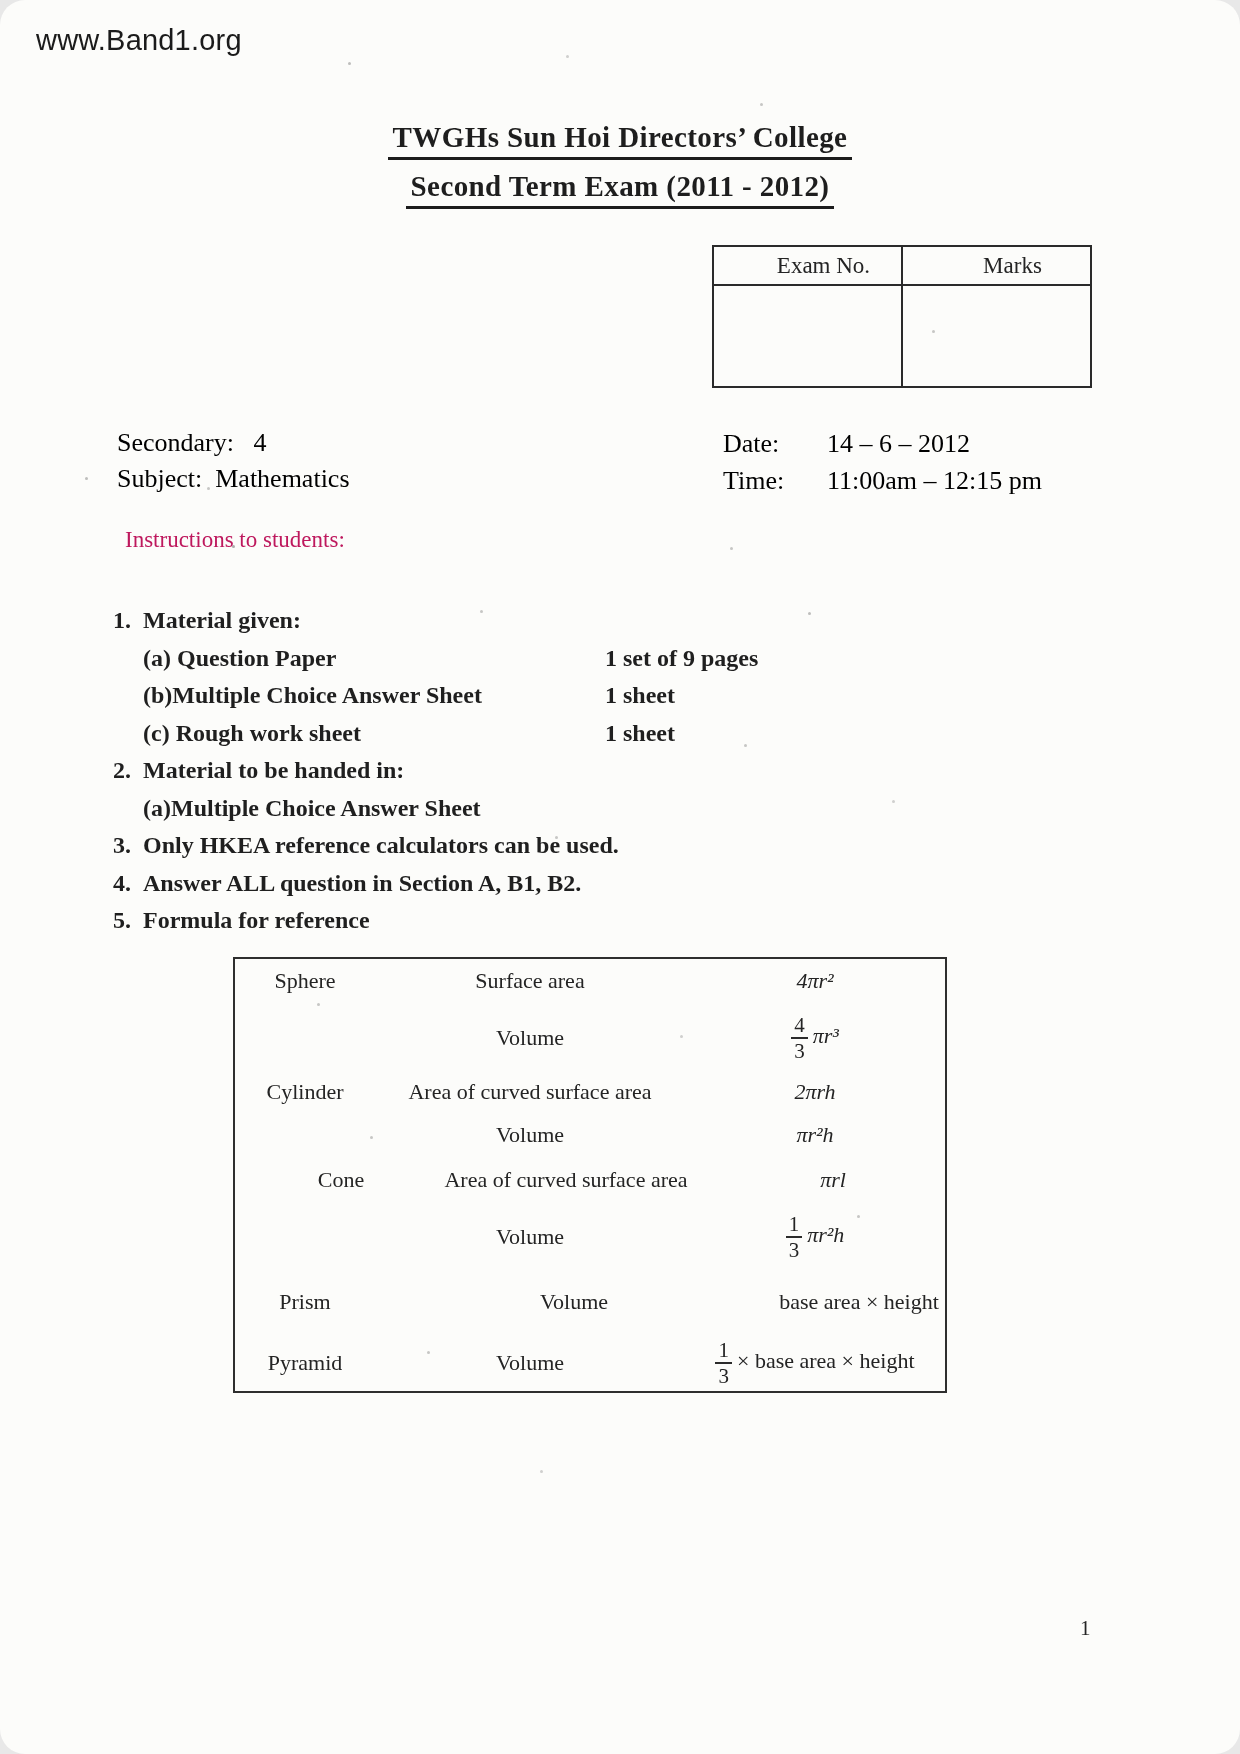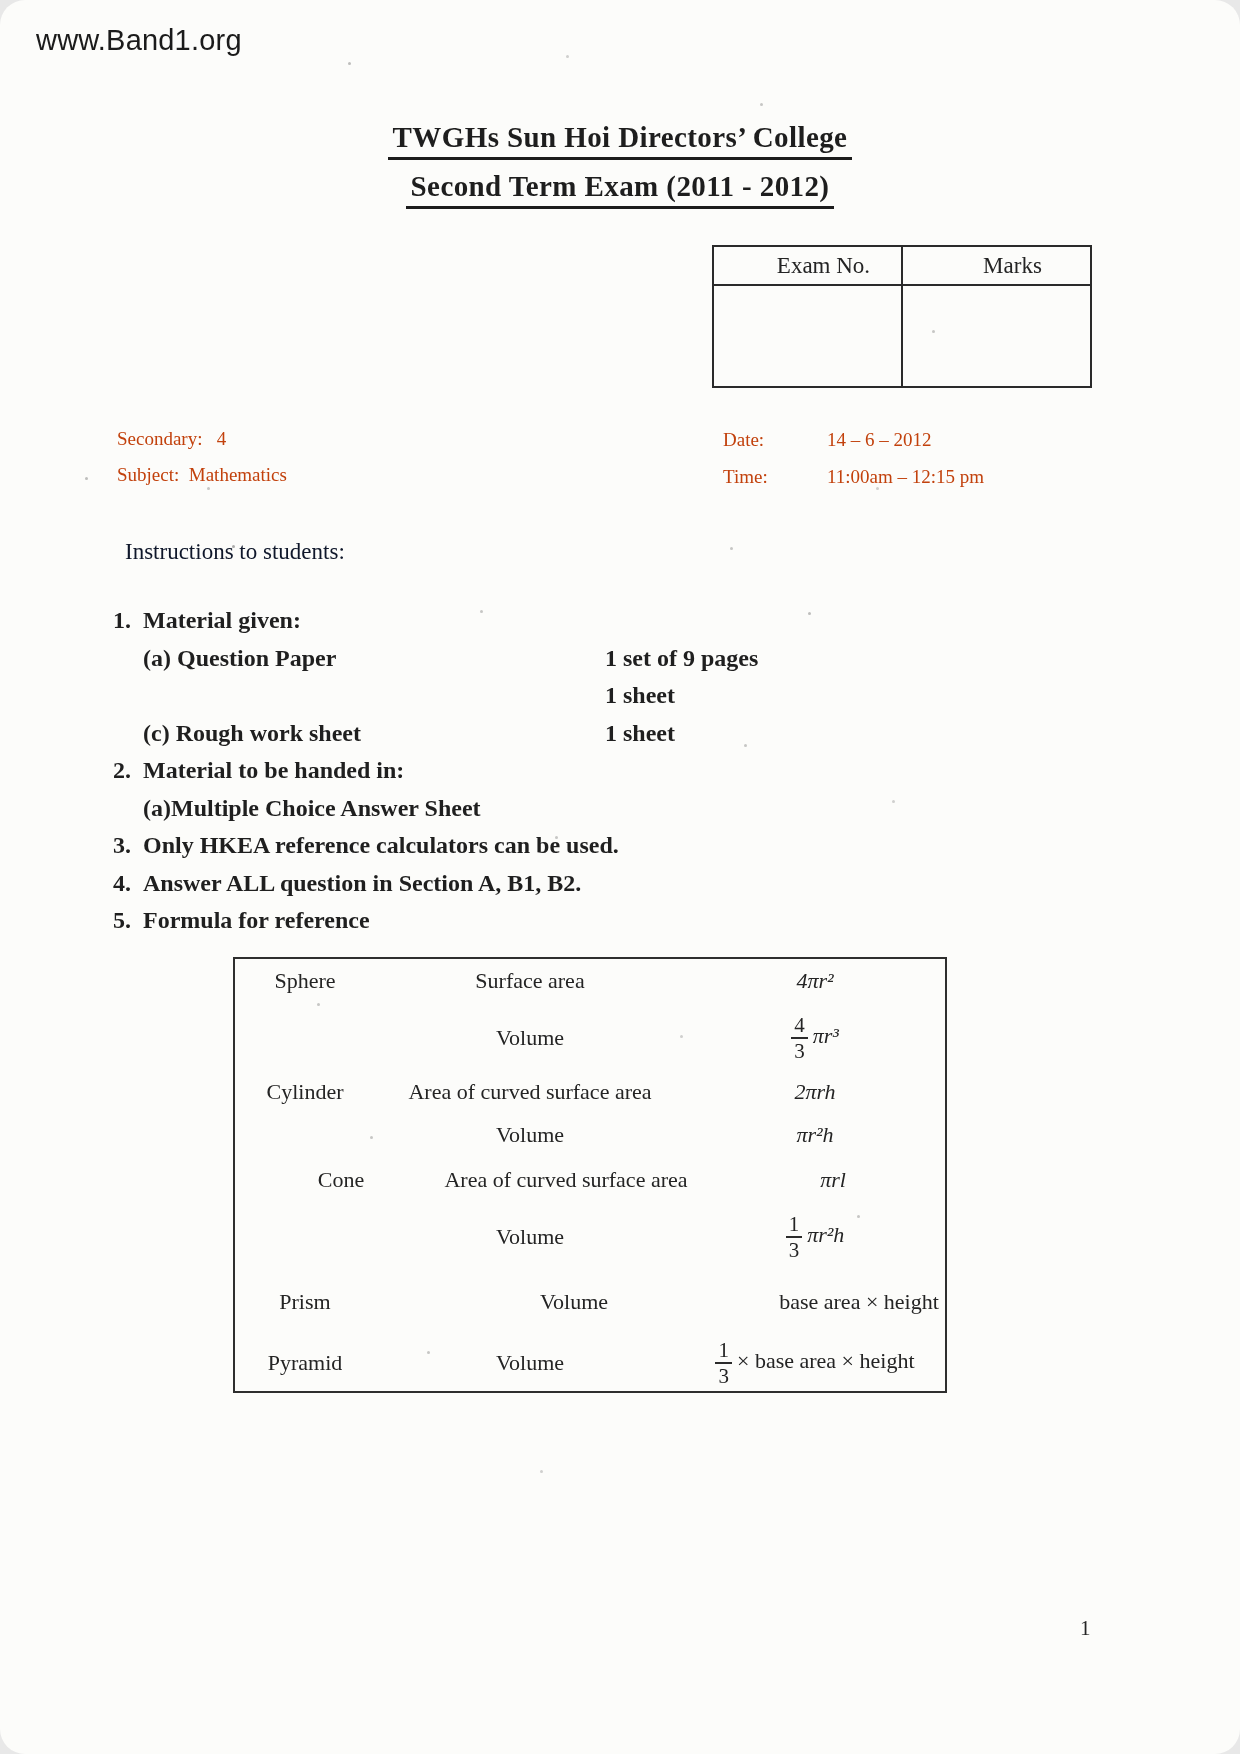--- a/index.html
+++ b/index.html
@@ -36,22 +36,22 @@
     display:flex;flex-direction:column;
   }
   .eb-row{display:flex;flex:1;}
   .eb-head{flex:0 0 37px;border-bottom:2px solid #2a2a2a;}
   .eb-cell{
     flex:1;display:flex;align-items:center;justify-content:center;
     font-size:23px;color:#242424;padding-left:32px;
   }
   .eb-cell.first{border-right:2px solid #2a2a2a;}
   
-  .info-item{position:absolute;font-size:19px;color:#c2410c;white-space:nowrap;}
-  .instr-heading{position:absolute;left:125px;top:539px;font-size:23px;color:#0f172a;}
+  .info-item{position:absolute;font-size:26px;color:#000000;white-space:nowrap;}
+  .instr-heading{position:absolute;left:125px;top:527px;font-size:23px;color:#be185d;}
   
   .instr-list{
     position:absolute;left:113px;top:602px;width:760px;
     font-size:24px;font-weight:700;color:#1f1f1f;
   }
   .instr-row{position:relative;height:37.5px;line-height:37.5px;white-space:nowrap;}
   .instr-num{display:inline-block;width:30px;}
   .instr-val{position:absolute;left:492px;top:0;}
   
   .formula-table{
@@ -120,21 +120,21 @@
 
   <div class="instr-list">
     <div class="instr-row">
       <span class="instr-num">1.</span><span>Material given:</span>
     </div>
     <div class="instr-row">
       <span class="instr-num"></span><span>(a) Question Paper</span>
       <span class="instr-val">1 set of 9 pages</span>
     </div>
     <div class="instr-row">
-      <span class="instr-num"></span>
+      <span class="instr-num"></span><span>(b)Multiple Choice Answer Sheet</span>
       <span class="instr-val">1 sheet</span>
     </div>
     <div class="instr-row">
       <span class="instr-num"></span><span>(c) Rough work sheet</span>
       <span class="instr-val">1 sheet</span>
     </div>
     <div class="instr-row">
       <span class="instr-num">2.</span><span>Material to be handed in:</span>
     </div>
     <div class="instr-row">

